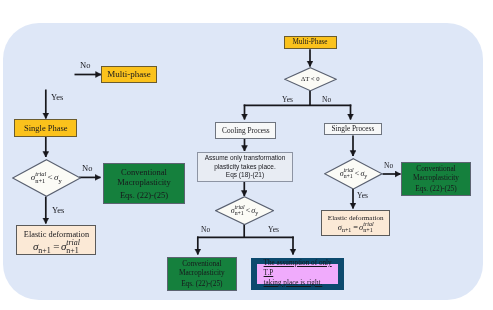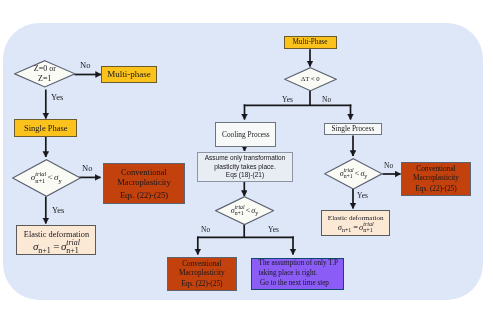--- a/index.html
+++ b/index.html
@@ -7,23 +7,23 @@
   #page{position:relative;width:493px;height:310px;background:#ffffff;}
   #canvas{position:absolute;left:3px;top:23px;width:480px;height:277px;background:#dee7f7;border-radius:36px;}
   #title{position:absolute;left:29px;top:2px;width:69px;height:22px;background:#f2f2f0;display:flex;align-items:flex-end;justify-content:center;padding-bottom:1px;box-sizing:border-box;}
   #title span{font-family:"Liberation Serif",serif;font-weight:bold;font-size:15px;color:#222226;line-height:1;display:inline-block;transform:scaleX(0.87);transform-origin:center bottom;}
 
   svg#wires{position:absolute;left:0;top:0;width:493px;height:310px;}
 
   .node{position:absolute;box-sizing:border-box;display:flex;flex-direction:column;
         align-items:center;justify-content:center;color:#17171c;}
   .yellow{background:#fbc21c;border:1px solid #6b5c2e;}
-  .white{background:#c2410c;border:1px solid #5c6371;}
+  .white{background:#15803d;border:1px solid #5c6371;}
   .peach{background:#fbe9d6;border:1px solid #5a5a5a;}
-  .green{background:#8b5cf6;border:1px solid #0c4a6e;}
+  .green{background:#f0abfc;border:6px solid #0c4a6e;text-decoration:underline;}
   .plain{background:#f7f8f8;border:1px solid #6f757f;}
   .assumebox{background:#e8ecf3;border:1px solid #8d94a3;}
 
   .dia{position:absolute;display:flex;align-items:center;justify-content:center;}
   .dia .shape{position:absolute;left:0;top:0;width:100%;height:100%;}
   .dia .txt{position:relative;z-index:2;text-align:center;color:#17171c;line-height:1.15;}
   .t65{font-size:6.5px;}
   .t72{font-size:7.2px;}
   .t71{font-size:7.1px;}
   .t73{font-size:7.3px;}
@@ -77,29 +77,20 @@
       <path d="M243.7,105.3 L351.3,105.3"></path>
       <path d="M310,90 L310,105.3"></path>
     </g>
     <g stroke="#17171c" stroke-width="1.7" fill="none" marker-end="url(#ah)">
       <path d="M244.5,104.5 L244.5,119.5"></path>
       <path d="M350.5,104.5 L350.5,119.5"></path>
     </g>
   </svg>
 
 
-  <div class="dia" style="left:14px;top:60.3px;width:61.6px;height:27.7px;">
-    <svg class="shape" viewBox="0 0 61.6 27.7" preserveAspectRatio="none">
-      <polygon points="30.8,0.7 60.9,13.85 30.8,27 0.7,13.85" fill="#fbfbf6" stroke="#596070" stroke-width="1.15"></polygon>
-    </svg>
-    <div class="txt t8" style="line-height:1.25">
-      <div>Z=0 or</div>
-      <div>Z=1</div>
-    </div>
-  </div>
 
   <div class="node yellow" style="left:100.8px;top:65.9px;width:56.3px;height:16.9px;">
     <span class="t9">Multi-phase</span>
   </div>
 
   <div class="node yellow" style="left:14.2px;top:119.1px;width:63.2px;height:17.7px;">
     <span class="t85">Single Phase</span>
   </div>
 
   <div class="dia" style="left:11.5px;top:158.5px;width:69px;height:38px;">
@@ -124,21 +115,21 @@
     <span class="t72">Multi-Phase</span>
   </div>
 
   <div class="dia" style="left:283.8px;top:67px;width:52.9px;height:24.4px;">
     <svg class="shape" viewBox="0 0 52.9 24.4" preserveAspectRatio="none">
       <polygon points="26.45,0.7 52.2,12.2 26.45,23.7 0.7,12.2" fill="#fbfbf6" stroke="#596070" stroke-width="1.15"></polygon>
     </svg>
     <div class="txt" style="font-size:6.7px">ΔT &lt; 0</div>
   </div>
 
-  <div class="node plain" style="left:215.3px;top:122px;width:61.2px;height:25px;">
+  <div class="node plain" style="left:215.3px;top:122px;width:61.2px;height:17px;">
     <span class="t73">Cooling Process</span>
   </div>
 
   <div class="node plain" style="left:324px;top:122.6px;width:57.8px;height:12.6px;">
     <span class="t73">Single Process</span>
   </div>
 
   <div class="node assumebox" style="left:197.3px;top:152.3px;width:95.4px;height:29.7px;line-height:1.32;">
     <span class="t65 sans">Assume only transformation</span>
     <span class="t65 sans">plasticity takes place.</span>
@@ -154,21 +145,20 @@
 
   <div class="node white" style="left:166.8px;top:256.6px;width:70px;height:34.4px;">
     <span class="t73">Conventional</span>
     <span class="t73">Macroplasticity</span>
     <span class="t73" style="margin-top:2px">Eqs. (22)-(25)</span>
   </div>
 
   <div class="node green" style="left:251px;top:257.5px;width:93.3px;height:32.7px;align-items:flex-start;padding-left:6.6px;line-height:1.38;">
     <span class="t72">The assumption of only T.P</span>
     <span class="t72">taking place is right.</span>
-    <span class="t72" style="padding-left:1.5px">Go to the next time step</span>
   </div>
 
   <div class="dia" style="left:324px;top:157.5px;width:58.7px;height:31.7px;">
     <svg class="shape" viewBox="0 0 58.7 31.7" preserveAspectRatio="none">
       <polygon points="29.35,0.7 58,15.85 29.35,31 0.7,15.85" fill="#fbfbf6" stroke="#596070" stroke-width="1.15"></polygon>
     </svg>
     <div class="txt t8"><span class="mx "><span class="sg">σ</span><span class="stk"><u>trial</u><i class="up">trial</i><i class="dn">n+1</i></span><span class="opv">&lt;</span><span class="sg">σ</span><span class="stk"><u>y</u><i class="dn">y</i></span></span></div>
   </div>
 
   <div class="node white" style="left:401px;top:162px;width:70px;height:33.5px;">

